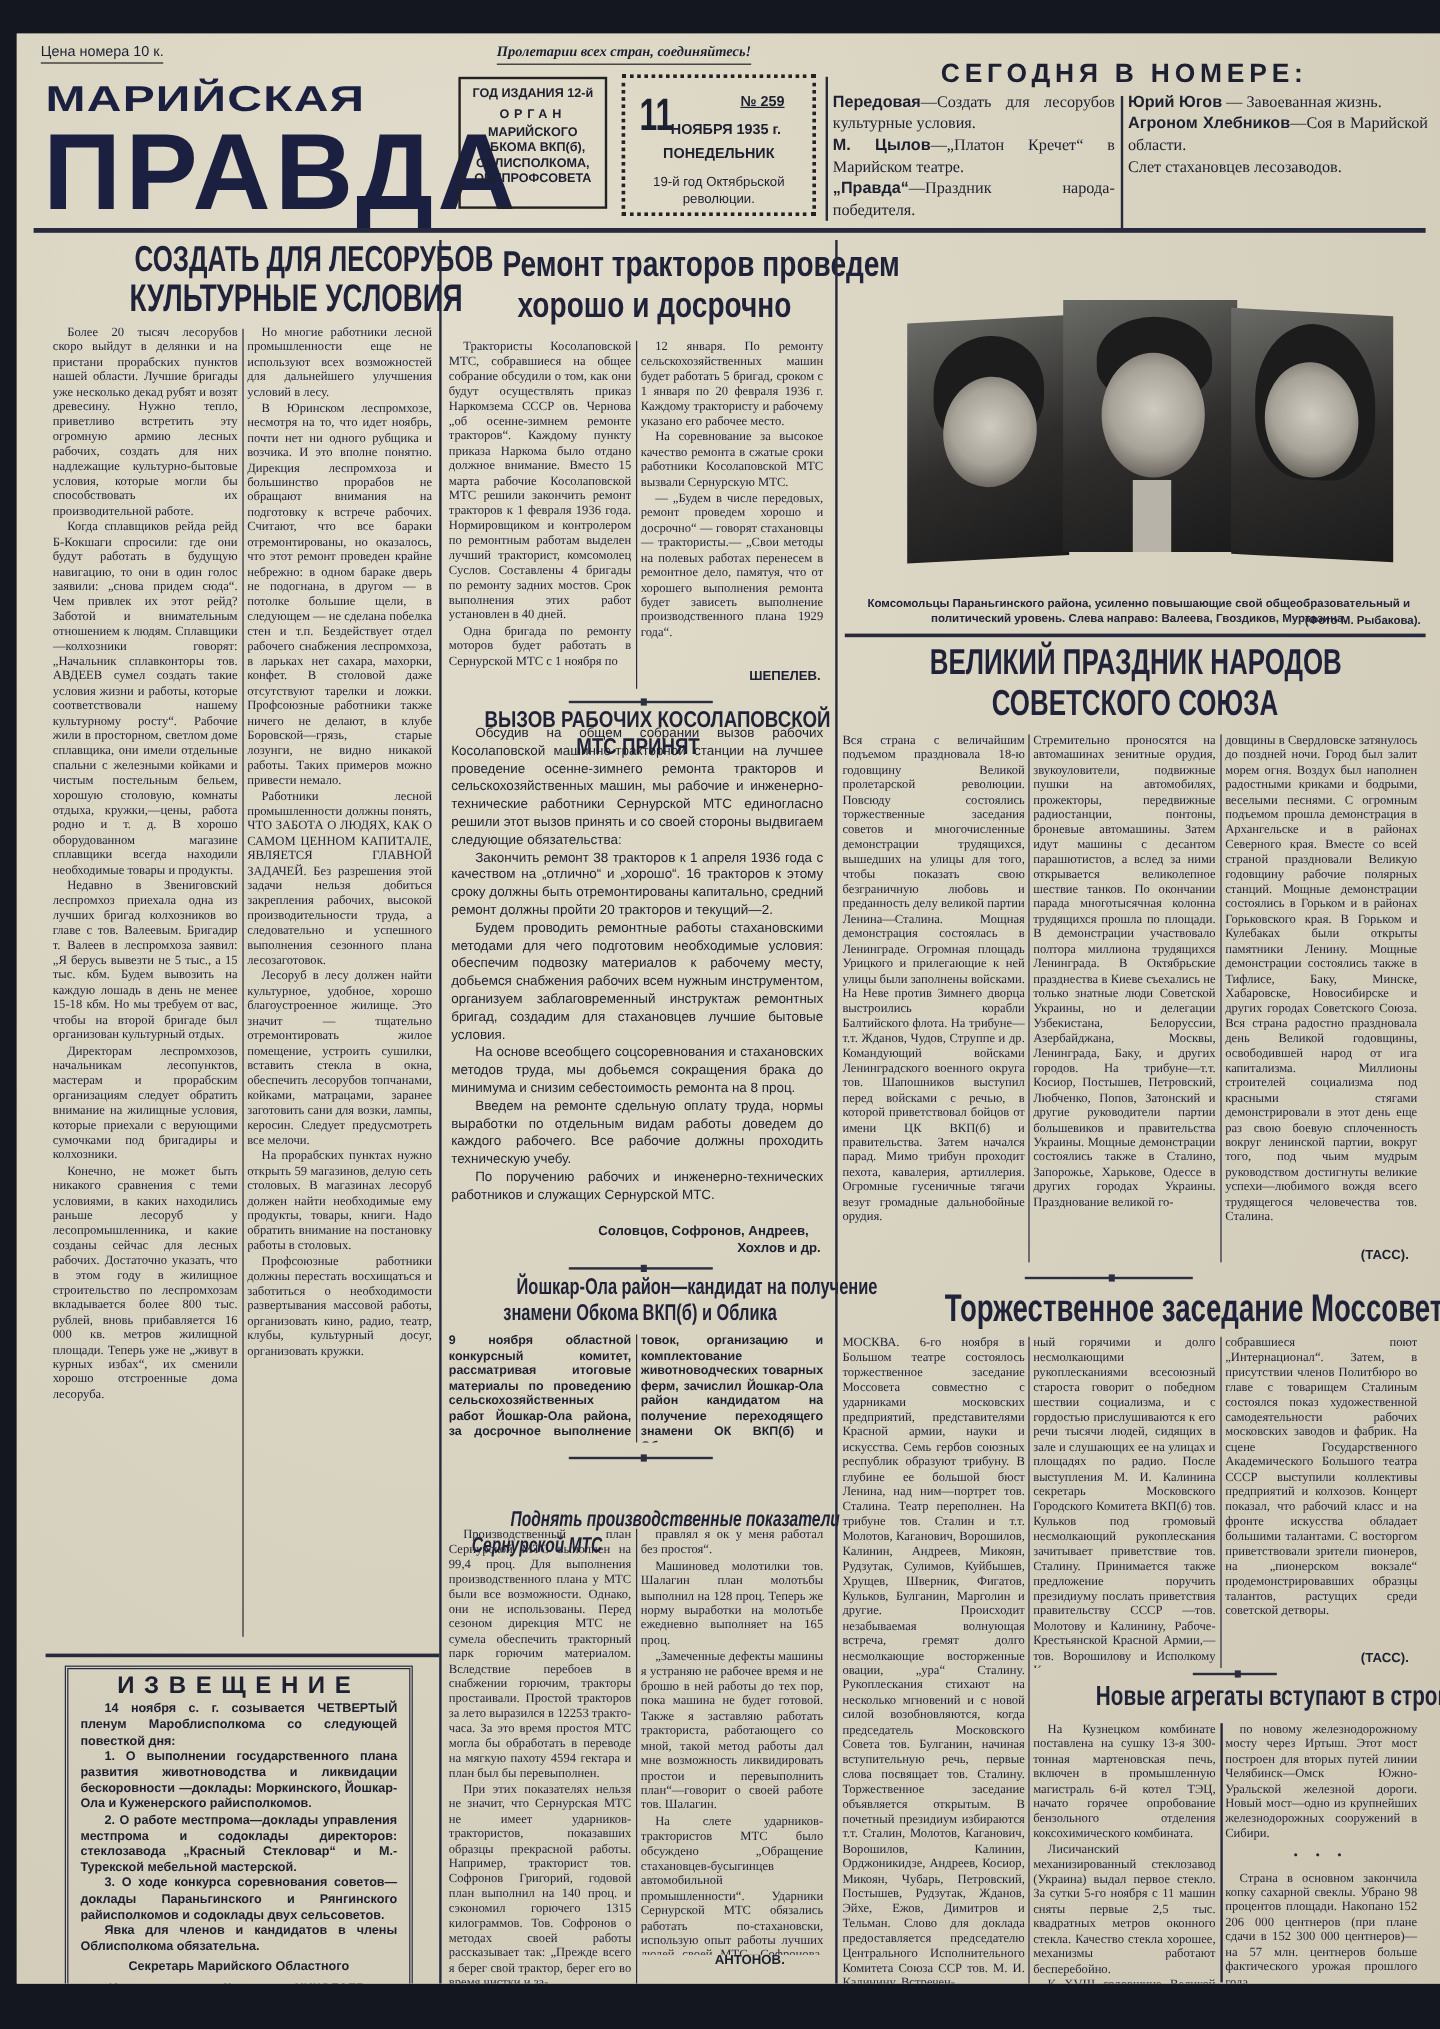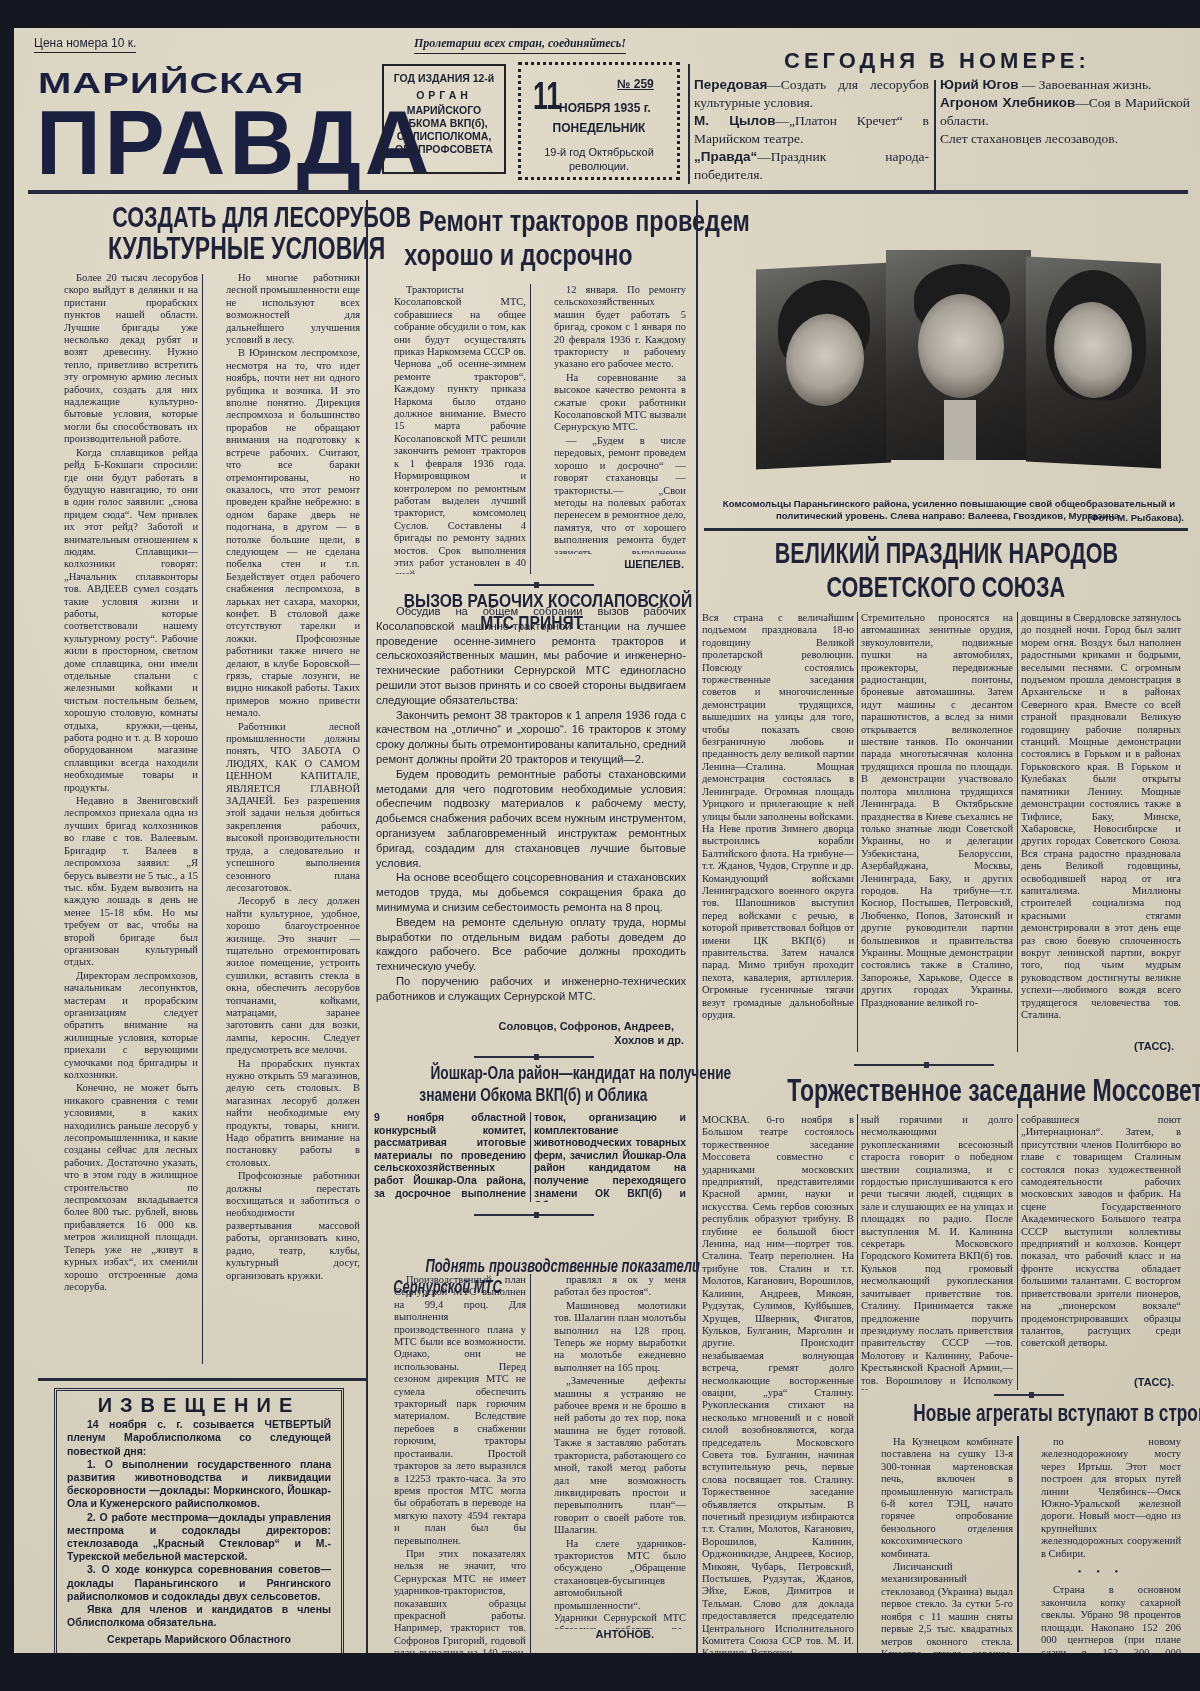--- a/index.html
+++ b/index.html
@@ -6,21 +6,21 @@
   html, body { width: 1200px; height: 1691px; background: #141720; overflow: hidden; }
   body { font-family: "Liberation Serif", serif; color: #1d2030; position: relative; }
   .paper {
     position: absolute; left: 14px; top: 28px; width: 1186px; height: 1625px;
     background: #d9d4c3;
     background-image: radial-gradient(ellipse at 30% 20%, #e2ddcc 0%, #d6d0be 60%, #cdc7b4 100%);
     overflow: hidden;
   }
   .abs { position: absolute; }
   .txt { font-size: 10.5px; line-height: 12.4px; text-align: justify; color: #22253a; }
-  .txt p { text-indent: 12px; margin-bottom: 1px; margin-left: 20px; }
+  .txt p { text-indent: 12px; margin-bottom: 1px; }
   .col { position: absolute; overflow: hidden; }
   .vrule { position: absolute; width: 2px; background: #262a3c; }
   .hrule { position: absolute; height: 2px; background: #262a3c; }
   .cond { font-family: "Liberation Sans", sans-serif; font-weight: 700; transform-origin: left top; white-space: nowrap; color: #1f2238; }
 
   .price { left: 20px; top: 8px; font-family: "Liberation Sans", sans-serif; font-size: 12px; border-bottom: 1.5px solid #222; padding-bottom: 2px; }
   .slogan { left: 400px; top: 8px; font-style: italic; font-weight: 700; font-size: 12px; border-bottom: 1.5px solid #222; padding-bottom: 2px; }
   .logo1 { left: 24px; top: 38px; font-family: "Liberation Sans", sans-serif; font-weight: 900; font-size: 40px; letter-spacing: 1px; color: #1c2040; transform: scaleY(0.75); transform-origin: left top; }
   .logo2 { left: 22px; top: 70px; font-family: "Liberation Sans", sans-serif; font-weight: 900; font-size: 98px; letter-spacing: 4px; color: #1c2040; transform: scaleX(0.92) scaleY(0.92); transform-origin: left top; line-height: 1; }
   .organ { left: 368px; top: 36px; width: 124px; height: 110px; border: 2px solid #222; text-align: center; font-family: "Liberation Sans", sans-serif; font-weight: 700; font-size: 10.5px; line-height: 13px; padding-top: 6px; }
@@ -108,33 +108,33 @@
   <div class="col txt" style="left:192px; top:244px; width:154px; height:1100px;">
     <p>Но многие работники лесной промышленности еще не используют всех возможностей для дальнейшего улучшения условий в лесу.</p>
       <p>В Юринском леспромхозе, несмотря на то, что идет ноябрь, почти нет ни одного рубщика и возчика. И это вполне понятно. Дирекция леспромхоза и большинство прорабов не обращают внимания на подготовку к встрече рабочих. Считают, что все бараки отремонтированы, но оказалось, что этот ремонт проведен крайне небрежно: в одном бараке дверь не подогнана, в другом — в потолке большие щели, в следующем — не сделана побелка стен и т.п. Бездействует отдел рабочего снабжения леспромхоза, в ларьках нет сахара, махорки, конфет. В столовой даже отсутствуют тарелки и ложки. Профсоюзные работники также ничего не делают, в клубе Боровской—грязь, старые лозунги, не видно никакой работы. Таких примеров можно привести немало.</p>
       <p>Работники лесной промышленности должны понять, ЧТО ЗАБОТА О ЛЮДЯХ, КАК О САМОМ ЦЕННОМ КАПИТАЛЕ, ЯВЛЯЕТСЯ ГЛАВНОЙ ЗАДАЧЕЙ. Без разрешения этой задачи нельзя добиться закрепления рабочих, высокой производительности труда, а следовательно и успешного выполнения сезонного плана лесозаготовок.</p>
       <p>Лесоруб в лесу должен найти культурное, удобное, хорошо благоустроенное жилище. Это значит — тщательно отремонтировать жилое помещение, устроить сушилки, вставить стекла в окна, обеспечить лесорубов топчанами, койками, матрацами, заранее заготовить сани для возки, лампы, керосин. Следует предусмотреть все мелочи.</p>
       <p>На прорабских пунктах нужно открыть 59 магазинов, делую сеть столовых. В магазинах лесоруб должен найти необходимые ему продукты, товары, книги. Надо обратить внимание на постановку работы в столовых.</p>
       <p>Профсоюзные работники должны перестать восхищаться и заботиться о необходимости развертывания массовой работы, организовать кино, радио, театр, клубы, культурный досуг, организовать кружки.</p>
   </div>
   <div class="vrule" style="left:352px; top:172px; height:1470px;"></div>
 
-  <div class="abs" style="left:358px; top:176px; width:320px; text-align:left;">
+  <div class="abs" style="left:358px; top:176px; width:320px; text-align:right;">
     <div class="cond" style="font-size:30px; transform:scaleX(0.78); display:inline-block; transform-origin:center top;">Ремонт тракторов проведем</div><br>
     <div class="cond" style="font-size:30px; transform:scaleX(0.78); display:inline-block; transform-origin:center top;">хорошо и досрочно</div>
   </div>
   <div class="col txt" style="left:360px; top:256px; width:152px; height:290px;">
     <p>Трактористы Косолаповской МТС, собравшиеся на общее собрание обсудили о том, как они будут осуществлять приказ Наркомзема СССР ов. Чернова „об осенне-зимнем ремонте тракторов“. Каждому пункту приказа Наркома было отдано должное внимание. Вместо 15 марта рабочие Косолаповской МТС решили закончить ремонт тракторов к 1 февраля 1936 года. Нормировщиком и контролером по ремонтным работам выделен лучший тракторист, комсомолец Суслов. Составлены 4 бригады по ремонту задних мостов. Срок выполнения этих работ установлен в 40 дней.</p>
       <p>Одна бригада по ремонту моторов будет работать в Сернурской МТС с 1 ноября по</p>
   </div>
   <div class="vrule" style="left:516px; top:256px; height:290px; width:1px;"></div>
   <div class="col txt" style="left:520px; top:256px; width:152px; height:270px;">
     <p>12 января. По ремонту сельскохозяйственных машин будет работать 5 бригад, сроком с 1 января по 20 февраля 1936 г. Каждому трактористу и рабочему указано его рабочее место.</p>
       <p>На соревнование за высокое качество ремонта в сжатые сроки работники Косолаповской МТС вызвали Сернурскую МТС.</p>
-      <p>— „Будем в числе передовых, ремонт проведем хорошо и досрочно“ — говорят стахановцы — трактористы.— „Свои методы на полевых работах перенесем в ремонтное дело, памятуя, что от хорошего выполнения ремонта будет зависеть выполнение производственного плана 1936 года“.</p>
+      <p>— „Будем в числе передовых, ремонт проведем хорошо и досрочно“ — говорят стахановцы — трактористы.— „Свои методы на полевых работах перенесем в ремонтное дело, памятуя, что от хорошего выполнения ремонта будет зависеть выполнение производственного плана 1929 года“.</p>
   </div>
   <div class="abs sign" style="left:520px; top:530px; width:150px;">ШЕПЕЛЕВ.</div>
   <div class="ornament" style="left:460px; top:556px; width:120px;"></div>
 
   <div class="abs" style="left:358px; top:562px; width:320px; text-align:center;">
     <div class="cond" style="font-size:19px; transform:scaleX(0.82); display:inline-block; transform-origin:center top;">ВЫЗОВ РАБОЧИХ КОСОЛАПОВСКОЙ</div><br>
     <div class="cond" style="font-size:19px; transform:scaleX(0.82); display:inline-block; transform-origin:center top;">МТС ПРИНЯТ</div>
   </div>
   <div class="col" style="left:362px; top:576px; width:310px; height:420px; font-family:'Liberation Sans',sans-serif; font-size:11.2px; line-height:14.8px; text-align:justify;">
     <p style="text-indent:20px">Обсудив на общем собрании вызов рабочих Косолаповской машинно-тракторной станции на лучшее проведение осенне-зимнего ремонта тракторов и сельскохозяйственных машин, мы рабочие и инженерно-технические работники Сернурской МТС единогласно решили этот вызов принять и со своей стороны выдвигаем следующие обязательства:</p>

